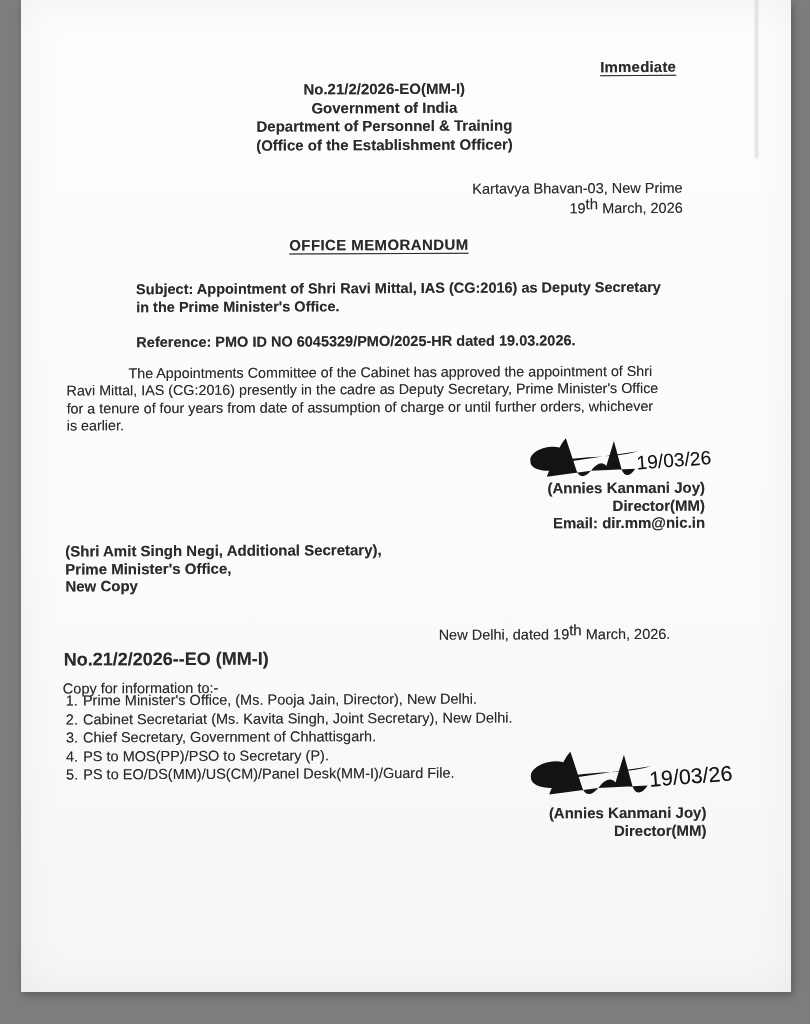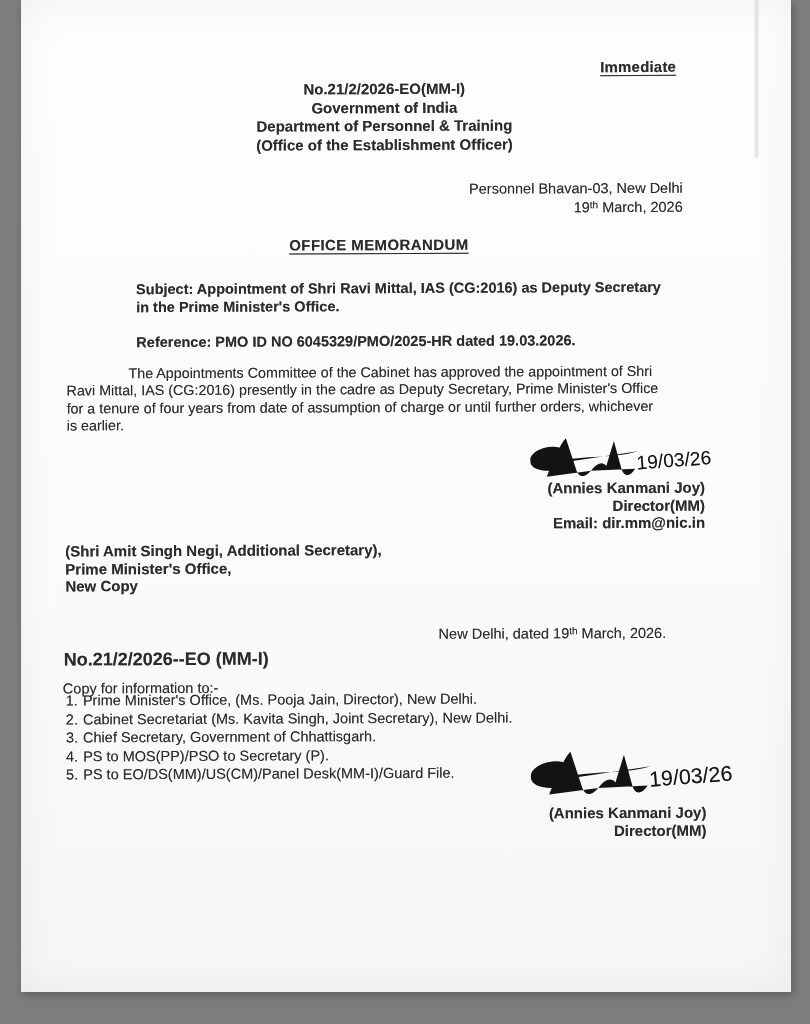--- a/index.html
+++ b/index.html
@@ -37,21 +37,21 @@
   .sig1{left:500px;top:436px;}
   .signblock1{top:480px;right:86px;text-align:right;font-size:15px;line-height:17.6px;}
   .addressee{top:541px;left:44px;font-size:15px;line-height:17.6px;}
   .refline2{top:648px;left:42px;font-size:18px;font-weight:bold;}
   .dateline2{top:626px;left:417px;font-size:14.5px;}
   .copy-heading{top:659px;left:41px;font-size:14.5px;margin-top:20px;}
   .copy-list{top:690px;left:38px;margin:0;padding-left:22px;font-size:14.5px;line-height:18.6px;}
   .copy-list li{padding-left:1px;}
   .sig2{left:498px;top:749px;}
   .signblock2{top:805px;right:86px;text-align:right;font-size:15px;line-height:18px;}
-  .sup{font-size:10px;position:relative;top:-4.5px;}
+  .sup{font-size:15px;position:relative;top:-4.5px;}
   .sig-svg{color:#3a63b8;opacity:.92;}
 </style>
 </head>
 <body>
 
 <svg width="0" height="0" style="position:absolute" aria-hidden="true">
   <defs>
     <g id="sig-art" class="sig-art">
       <path d="M10 27 C8 17 28 9 41 13 C55 17 57 31 42 35 C27 39 11 36 10 28"></path>
       <path d="M27 43 C34 25 41 9 47 3 L58 37 C61 45 67 44 73 37"></path>
@@ -69,21 +69,21 @@
     <div class="abs immediate b u">Immediate</div>
 
     <div class="abs header-center b">
       <div>No.21/2/2026-EO(MM-I)</div>
       <div>Government of India</div>
       <div>Department of Personnel &amp; Training</div>
       <div>(Office of the Establishment Officer)</div>
     </div>
 
     <div class="abs place-date">
-      <div>Personnel Bhavan-03, New Delhi</div>
+      <div>Kartavya Bhavan-03, New Prime</div>
       <div><span>19</span><span class="sup">th</span><span> March, 2026</span></div>
     </div>
 
     <div class="abs om-title b u">OFFICE MEMORANDUM</div>
 
     <div class="abs subject b">Subject:  Appointment of Shri Ravi Mittal, IAS (CG:2016)  as Deputy Secretary
 in the Prime Minister's Office.</div>
 
     <div class="abs reference b">Reference: PMO ID NO 6045329/PMO/2025-HR dated 19.03.2026.</div>
 

